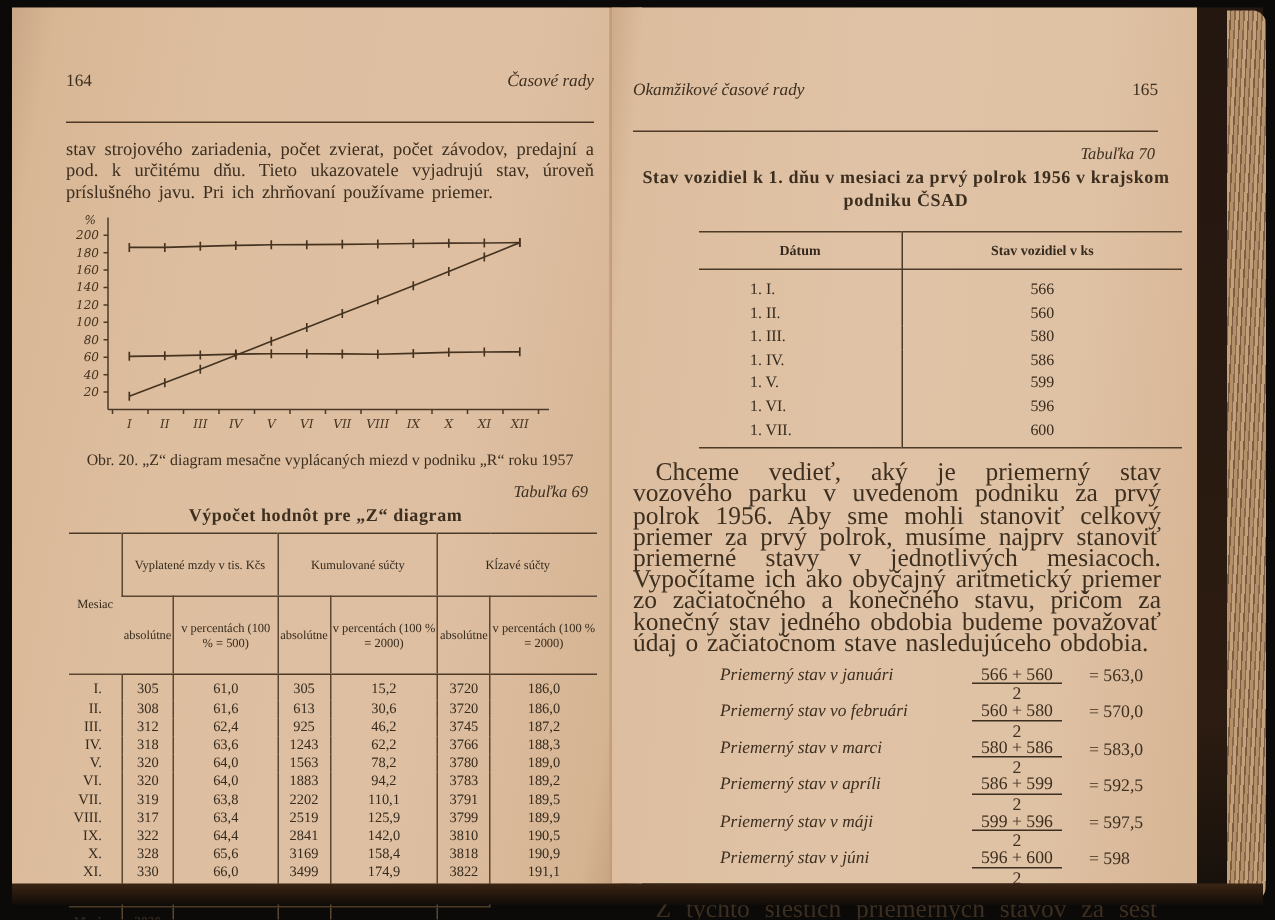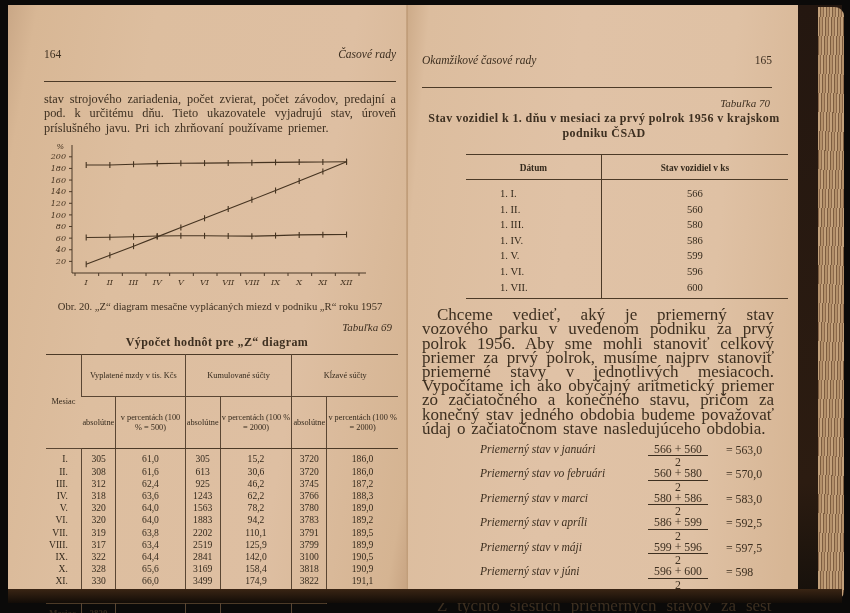--- a/index.html
+++ b/index.html
@@ -274,21 +274,21 @@
               <td>125,9</td>
               <td>3799</td>
               <td>189,9</td>
             </tr>
             <tr>
               <td>IX.</td>
               <td>322</td>
               <td>64,4</td>
               <td>2841</td>
               <td>142,0</td>
-              <td>3100</td>
+              <td>3810</td>
               <td>190,5</td>
             </tr>
             <tr>
               <td>X.</td>
               <td>328</td>
               <td>65,6</td>
               <td>3169</td>
               <td>158,4</td>
               <td>3818</td>
               <td>190,9</td>

